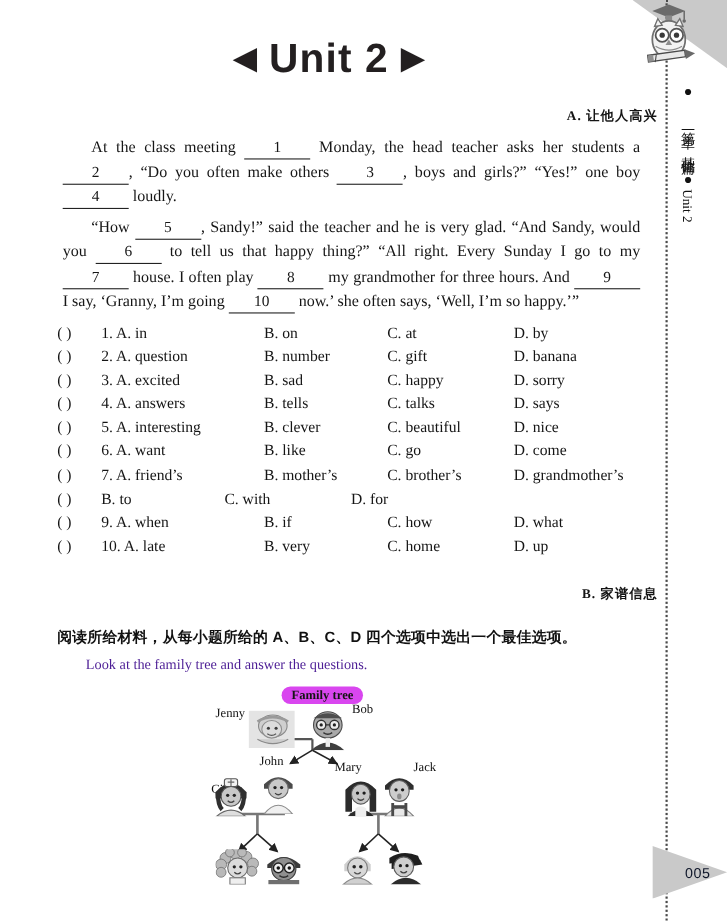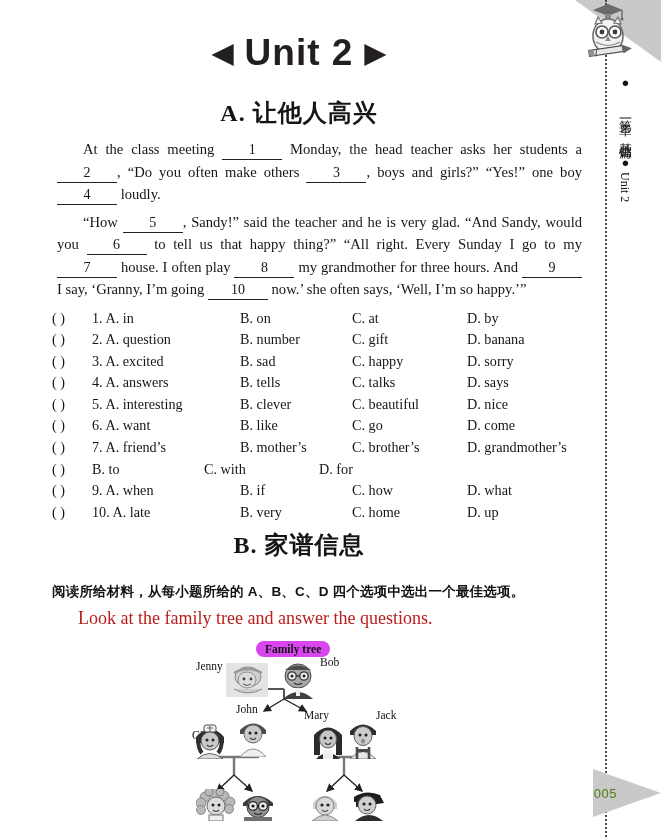--- a/index.html
+++ b/index.html
@@ -61,24 +61,24 @@
   .page-flag {
     position: absolute;
     right: 0; bottom: 20px;
     width: 68px; height: 48px;
     background: #c9c9c9;
     clip-path: polygon(0 0, 100% 50%, 0 100%);
     z-index: 1;
   }
   .page-num {
     position: absolute;
-    right: 44px; bottom: 36px;
+    right: 15px; bottom: 36px;
     font-family: "Liberation Sans", sans-serif;
     font-size: 13px;
-    color: #4d7c0f;
+    color: #0f172a;
     z-index: 3;
     letter-spacing: 0.5px;
   }
 
   
   .page {
     position: absolute;
     left: 0; top: 0;
     width: 598px;
     height: 611px;
@@ -95,22 +95,22 @@
     color: #231f20;
     line-height: 1;
   }
   .unit-title .tri {
     font-size: 27px;
     vertical-align: 3px;
     letter-spacing: 0;
   }
 
   .sec-head {
-    text-align: center;
-    font-size: 24px;
+    text-align: right;
+    font-size: 12px;
     font-weight: bold;
     margin: 26px 0 0 0;
     color: #151515;
     letter-spacing: 1px;
   }
   .sec-head .lbl { font-family: "Liberation Serif", serif; }
 
   .directive {
     margin: 24px 0 0 52px;
     width: 520px;
@@ -157,22 +157,22 @@
   }
   .opt-row .paren { width: 40px; flex: 0 0 40px; }
   .opt-row .oA { width: 148px; flex: 0 0 148px; }
   .opt-row .oB { width: 112px; flex: 0 0 112px; }
   .opt-row .oC { width: 115px; flex: 0 0 115px; }
   .opt-row .oD { flex: 1 1 auto; }
 
   
   .subline {
     margin: 7px 0 0 78px;
-    font-size: 18px;
-    color: #b91c1c;
+    font-size: 13px;
+    color: #4c1d95;
   }
 
   
   .tree-wrap {
     position: relative;
     margin: 12px auto 0 auto;
     width: 230px;
     height: 190px;
   }
   .ft-badge {
@@ -345,21 +345,21 @@
       </div>
       <div class="opt-row">
         <span class="paren">(     )</span>
         <span class="oA">10. A. late</span>
         <span class="oB">B. very</span>
         <span class="oC">C. home</span>
         <span class="oD">D. up</span>
       </div>
     </div>
 
-  <div class="sec-head" style="margin-top:4px;">
+  <div class="sec-head" style="margin-top:22px;">
     <span class="lbl">B.</span>
     <span>家谱信息</span>
   </div>
 
   <div class="directive" style="margin-top:22px;">阅读所给材料，从每小题所给的 A、B、C、D 四个选项中选出一个最佳选项。</div>
 
   <div class="subline">Look at the family tree and answer the questions.</div>
 
   <div class="tree-wrap">
 

